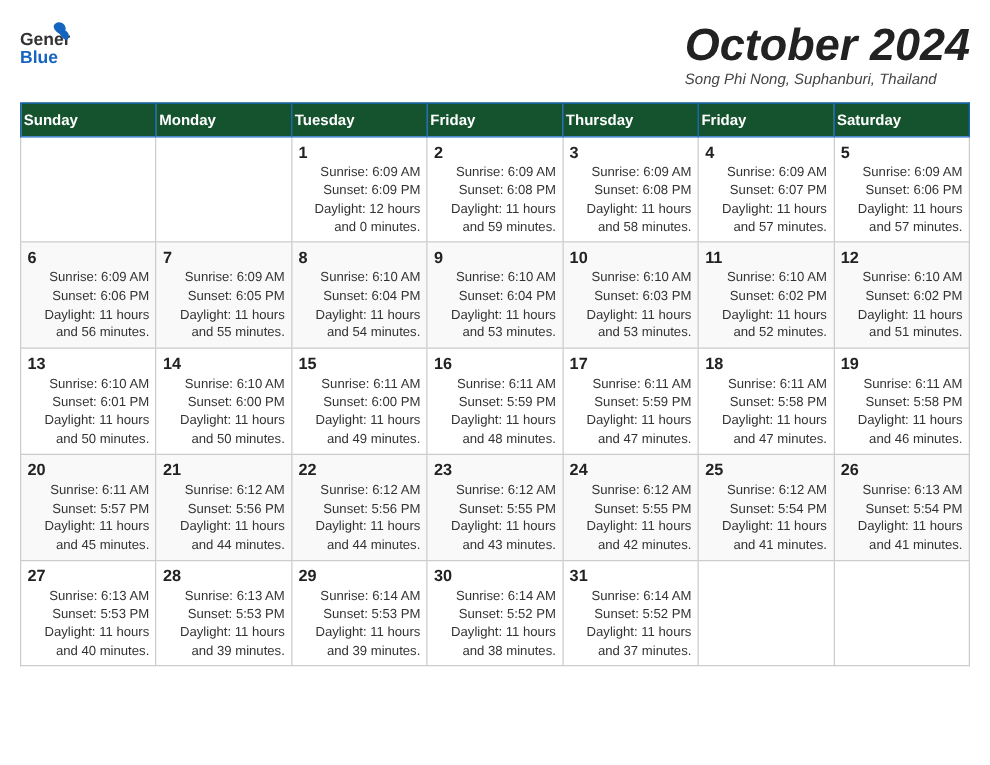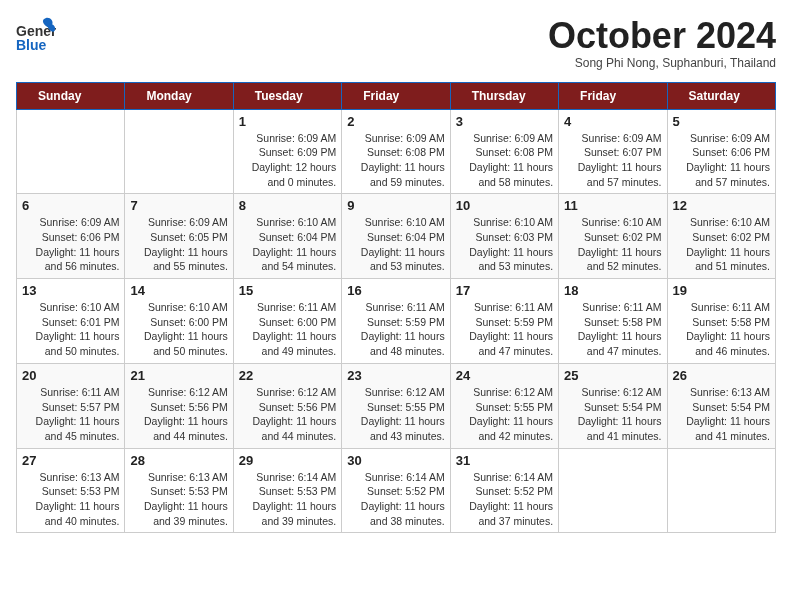--- a/index.html
+++ b/index.html
@@ -20,42 +20,43 @@
       display: flex;
       flex-direction: column;
       align-items: flex-start;
     }
     .logo-row {
       display: flex;
       align-items: center;
       gap: 2px;
     }
     .title-area {
-      text-align: right;
+      text-align: left;
+      font-style: italic;
     }
     .title-area h1 {
       font-size: 36px;
       font-weight: bold;
       color: #222;
       line-height: 1.1;
     }
     .title-area h2 {
       font-size: 12px;
       color: #444;
       font-weight: normal;
     }
     .calendar {
       width: 100%;
       border-collapse: collapse;
       font-size: 11px;
     }
     .calendar th {
-      background: #7f1d1d;
+      background: #14532d;
       color: #fff;
-      padding: 6px 21px;
+      padding: 6px 2px;
       text-align: left;
       font-size: 12px;
       font-weight: bold;
       border: 1px solid #1565C0;
     }
     .calendar td {
       border: 1px solid #ccc;
       padding: 4px 5px;
       vertical-align: top;
       width: calc(100% / 7);

